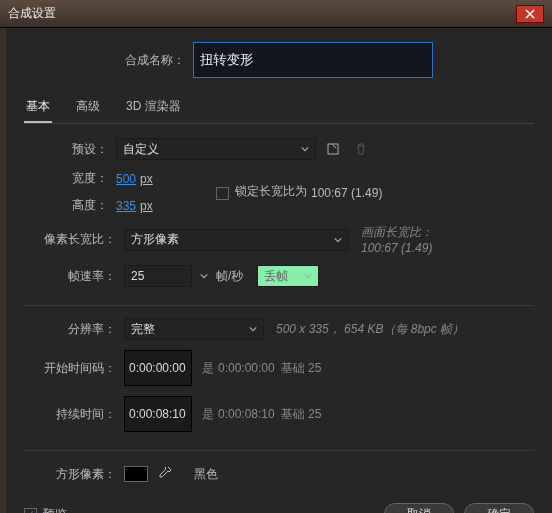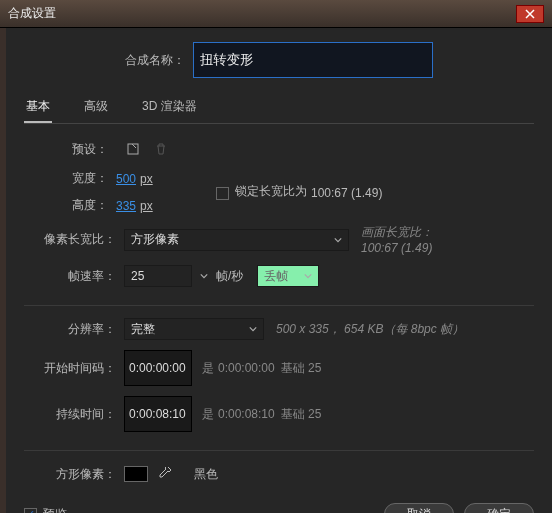--- a/index.html
+++ b/index.html
@@ -8,21 +8,21 @@
 .titlebar .spacer { flex: 1; }
 .close-btn { width: 28px; height: 18px; background: #c0392b; border: 1px solid #700; display: flex; align-items: center; justify-content: center; }
 .close-btn svg { width: 10px; height: 10px; }
 .dialog { background: #262626; padding: 14px 18px 10px; color: #bbb; font-size: 12px; height: calc(100% - 28px); display: flex; flex-direction: column; border-left: 6px solid #3a2f2a; }
 .row { display: flex; align-items: center; margin-bottom: 10px; }
 .row.center { justify-content: center; }
 label.r { width: 92px; text-align: right; margin-right: 8px; color: #bbb; }
 input.text { background: #111620; border: 1px solid #2a6fc8; color: #eee; padding: 2px 6px; height: 36px; }
 .link { color: #3a8fe6; text-decoration: underline; cursor: pointer; }
 .unit { color: #bbb; margin-left: 4px; text-decoration: underline; }
-.tabs { display: flex; gap: 30px; border-bottom: 1px solid #444; margin: 6px 0 14px; }
+.tabs { display: flex; gap: 22px; border-bottom: 1px solid #444; margin: 6px 0 14px; }
 .tab { padding: 4px 2px 6px; color: #bbb; cursor: pointer; }
 .tab.active { color: #eee; border-bottom: 2px solid #bbb; }
 select, .select { background: #232323; border: 1px solid #1a1a1a; color: #ddd; height: 22px; font-size: 12px; padding: 0 6px; position: relative; display: inline-flex; align-items: center; }
 .select { justify-content: space-between; }
 .select .chev { margin-left: 8px; }
 .chev { width: 8px; height: 8px; }
 .chev path { stroke: #aaa; stroke-width: 1.5; fill: none; }
 .iconbtn { width: 22px; height: 22px; display: inline-flex; align-items: center; justify-content: center; margin-left: 6px; border: 1px solid transparent; }
 .iconbtn svg { width: 14px; height: 14px; }
 .checkbox { width: 13px; height: 13px; border: 1px solid #666; display: inline-flex; align-items: center; justify-content: center; margin-right: 6px; }
@@ -60,20 +60,26 @@
 
   <div class="tabs">
     <div class="tab active">基本</div>
     <div class="tab">高级</div>
     <div class="tab">3D 渲染器</div>
   </div>
 
   <div class="section">
     <div class="row">
       <label class="r" style="width:60px">预设：</label>
+      <div class="select" style="width:200px">
+        <span>自定义</span>
+        <svg class="chev" viewBox="0 0 10 10">
+            <path d="M1 3L5 7L9 3"></path>
+          </svg>
+      </div>
       <div class="iconbtn">
         <svg viewBox="0 0 14 14">
             <rect x="2" y="2" width="10" height="10" fill="none" stroke="#aaa"></rect>
             <path d="M6 2L10 6" stroke="#aaa"></path>
           </svg>
       </div>
       <div class="iconbtn">
         <svg viewBox="0 0 14 14">
             <path d="M3 4h8M5 4V2h4v2M4 4l1 8h4l1-8" fill="none" stroke="#555"></path>
           </svg>

